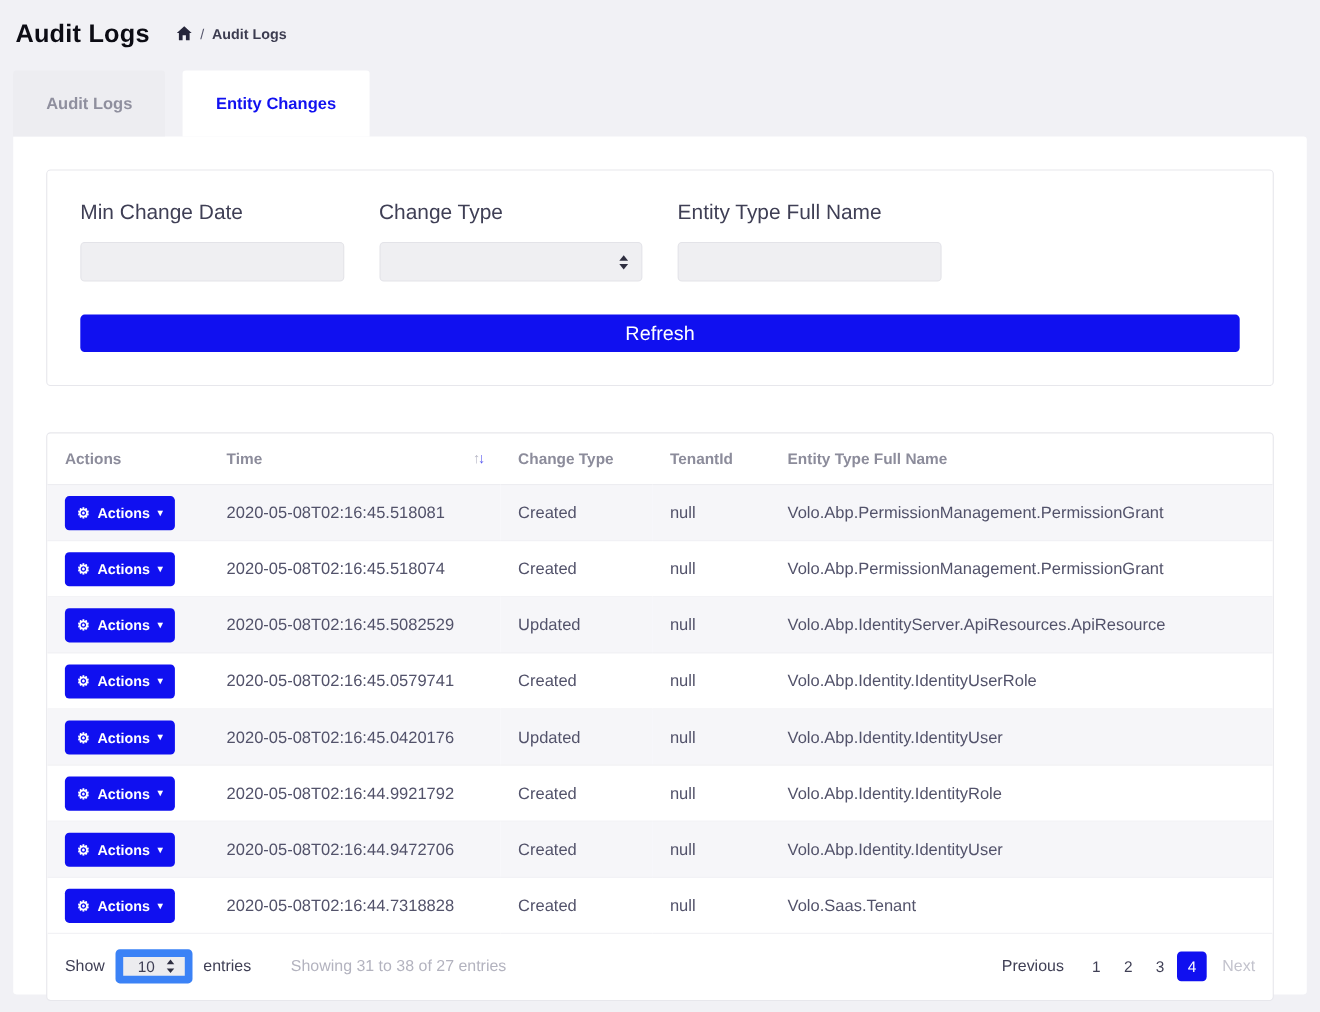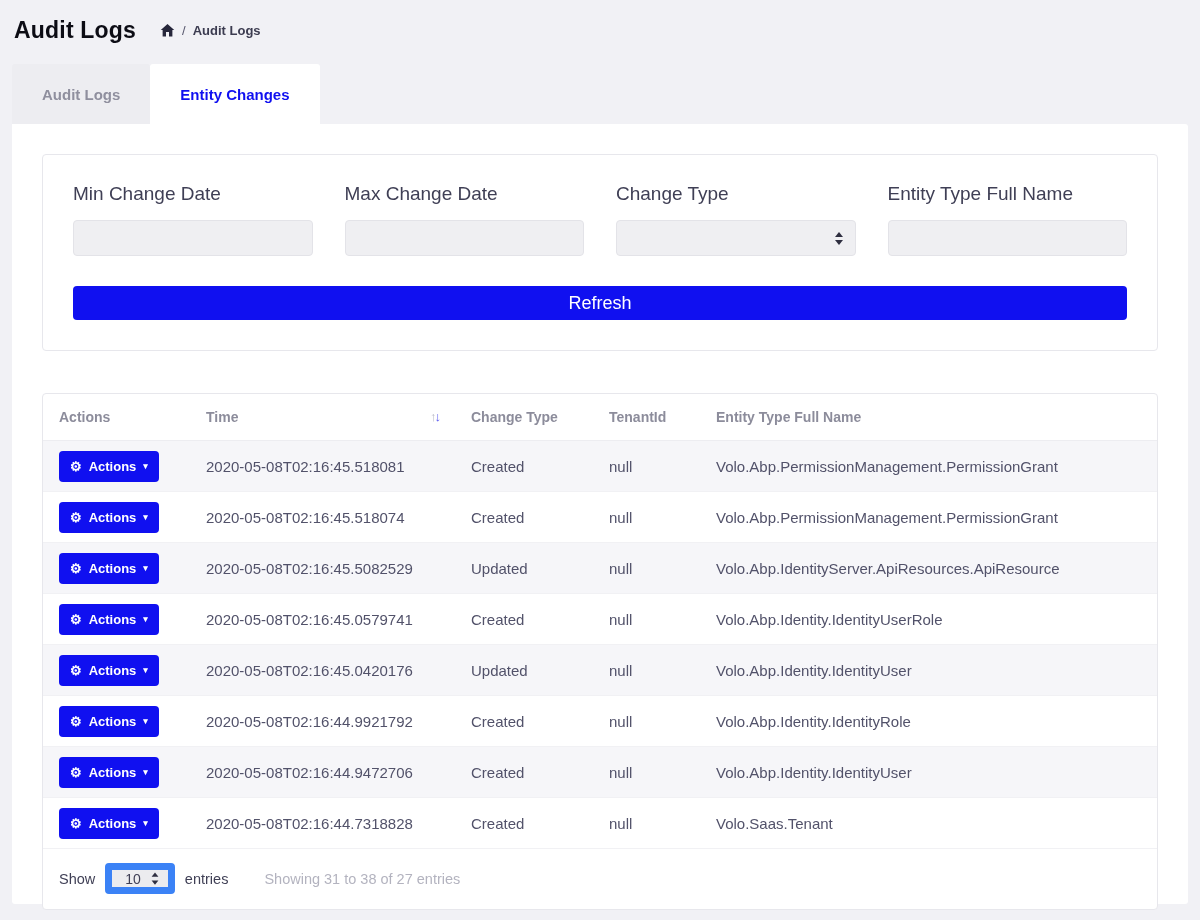--- a/index.html
+++ b/index.html
@@ -15,21 +15,21 @@
   .topbar { display:flex; align-items:center; padding:17px 14px 12px 14px; }
   .page-title { font-size:23px; font-weight:700; color:#0c0c14; letter-spacing:.2px; }
   .breadcrumb { display:flex; align-items:center; gap:7px; margin-left:24px; font-size:13px; font-weight:700; color:#3c3c50; }
   .breadcrumb .sep { font-weight:400; color:#55556b; }
   .home-icon { display:flex; align-items:center; }
 
   
   .tabs { display:flex; margin:8px 12px 0 12px; }
   .tab { padding:0 30px; height:60px; display:flex; align-items:center; font-size:15px; font-weight:600;
          color:#8f8f9e; background:#ededf1; cursor:pointer; border-radius:3px 3px 0 0; }
-  .tab.active { background:#ffffff; color:var(--primary); }
+  .tab.active { background:#ffffff; color:var(--primary);margin-left:16px; }
 
   
   .content-card { margin:0 12px; background:#ffffff; padding:30px; height:780px; border-radius:0 3px 3px 3px; }
 
   .panel { border:1px solid #e7e7ec; border-radius:4px; background:#fff; }
 
   
   .filter-inner { padding:28px 30px 30px 30px; }
   .filter-grid { display:grid; grid-template-columns:repeat(4,1fr); gap:32px; }
   .f-label { font-size:19px; color:#3f3f55; margin-bottom:15px; }
@@ -104,24 +104,20 @@
   <div class="tab active">Entity Changes</div>
 </div>
 
 <div class="content-card">
 
   <div class="panel">
     <div class="filter-inner">
       <div class="filter-grid">
         <div>
           <div class="f-label">Min Change Date</div>
-          <input class="f-input" type="text" style="">
-        </div>
-        <div>
-          <div class="f-label">Max Change Date</div>
           <input class="f-input" type="text" style="">
         </div>
         <div>
           <div class="f-label">Change Type</div>
           <div class="f-select">
             <span class="sel-arrows">
               <span class="tri-up"></span>
                 <span class="tri-down"></span>
             </span>
           </div>
@@ -263,16 +259,26 @@
       <span>Show</span>
       <span class="page-size-select">
         <span>10</span>
         <span class="sel-arrows">
           <span class="tri-up"></span>
             <span class="tri-down"></span>
         </span>
       </span>
       <span>entries</span>
       <span class="summary">Showing 31 to 38 of 27 entries</span>
+      <span class="pager">
+        <span class="prev">Previous</span>
+        <span class="pages">
+            <span class="page-num">1</span>
+            <span class="page-num">2</span>
+            <span class="page-num">3</span>
+            <span class="page-num active">4</span>
+          </span>
+        <span class="next">Next</span>
+      </span>
     </div>
   </div>
 
 </div>
 
 </body></html>

